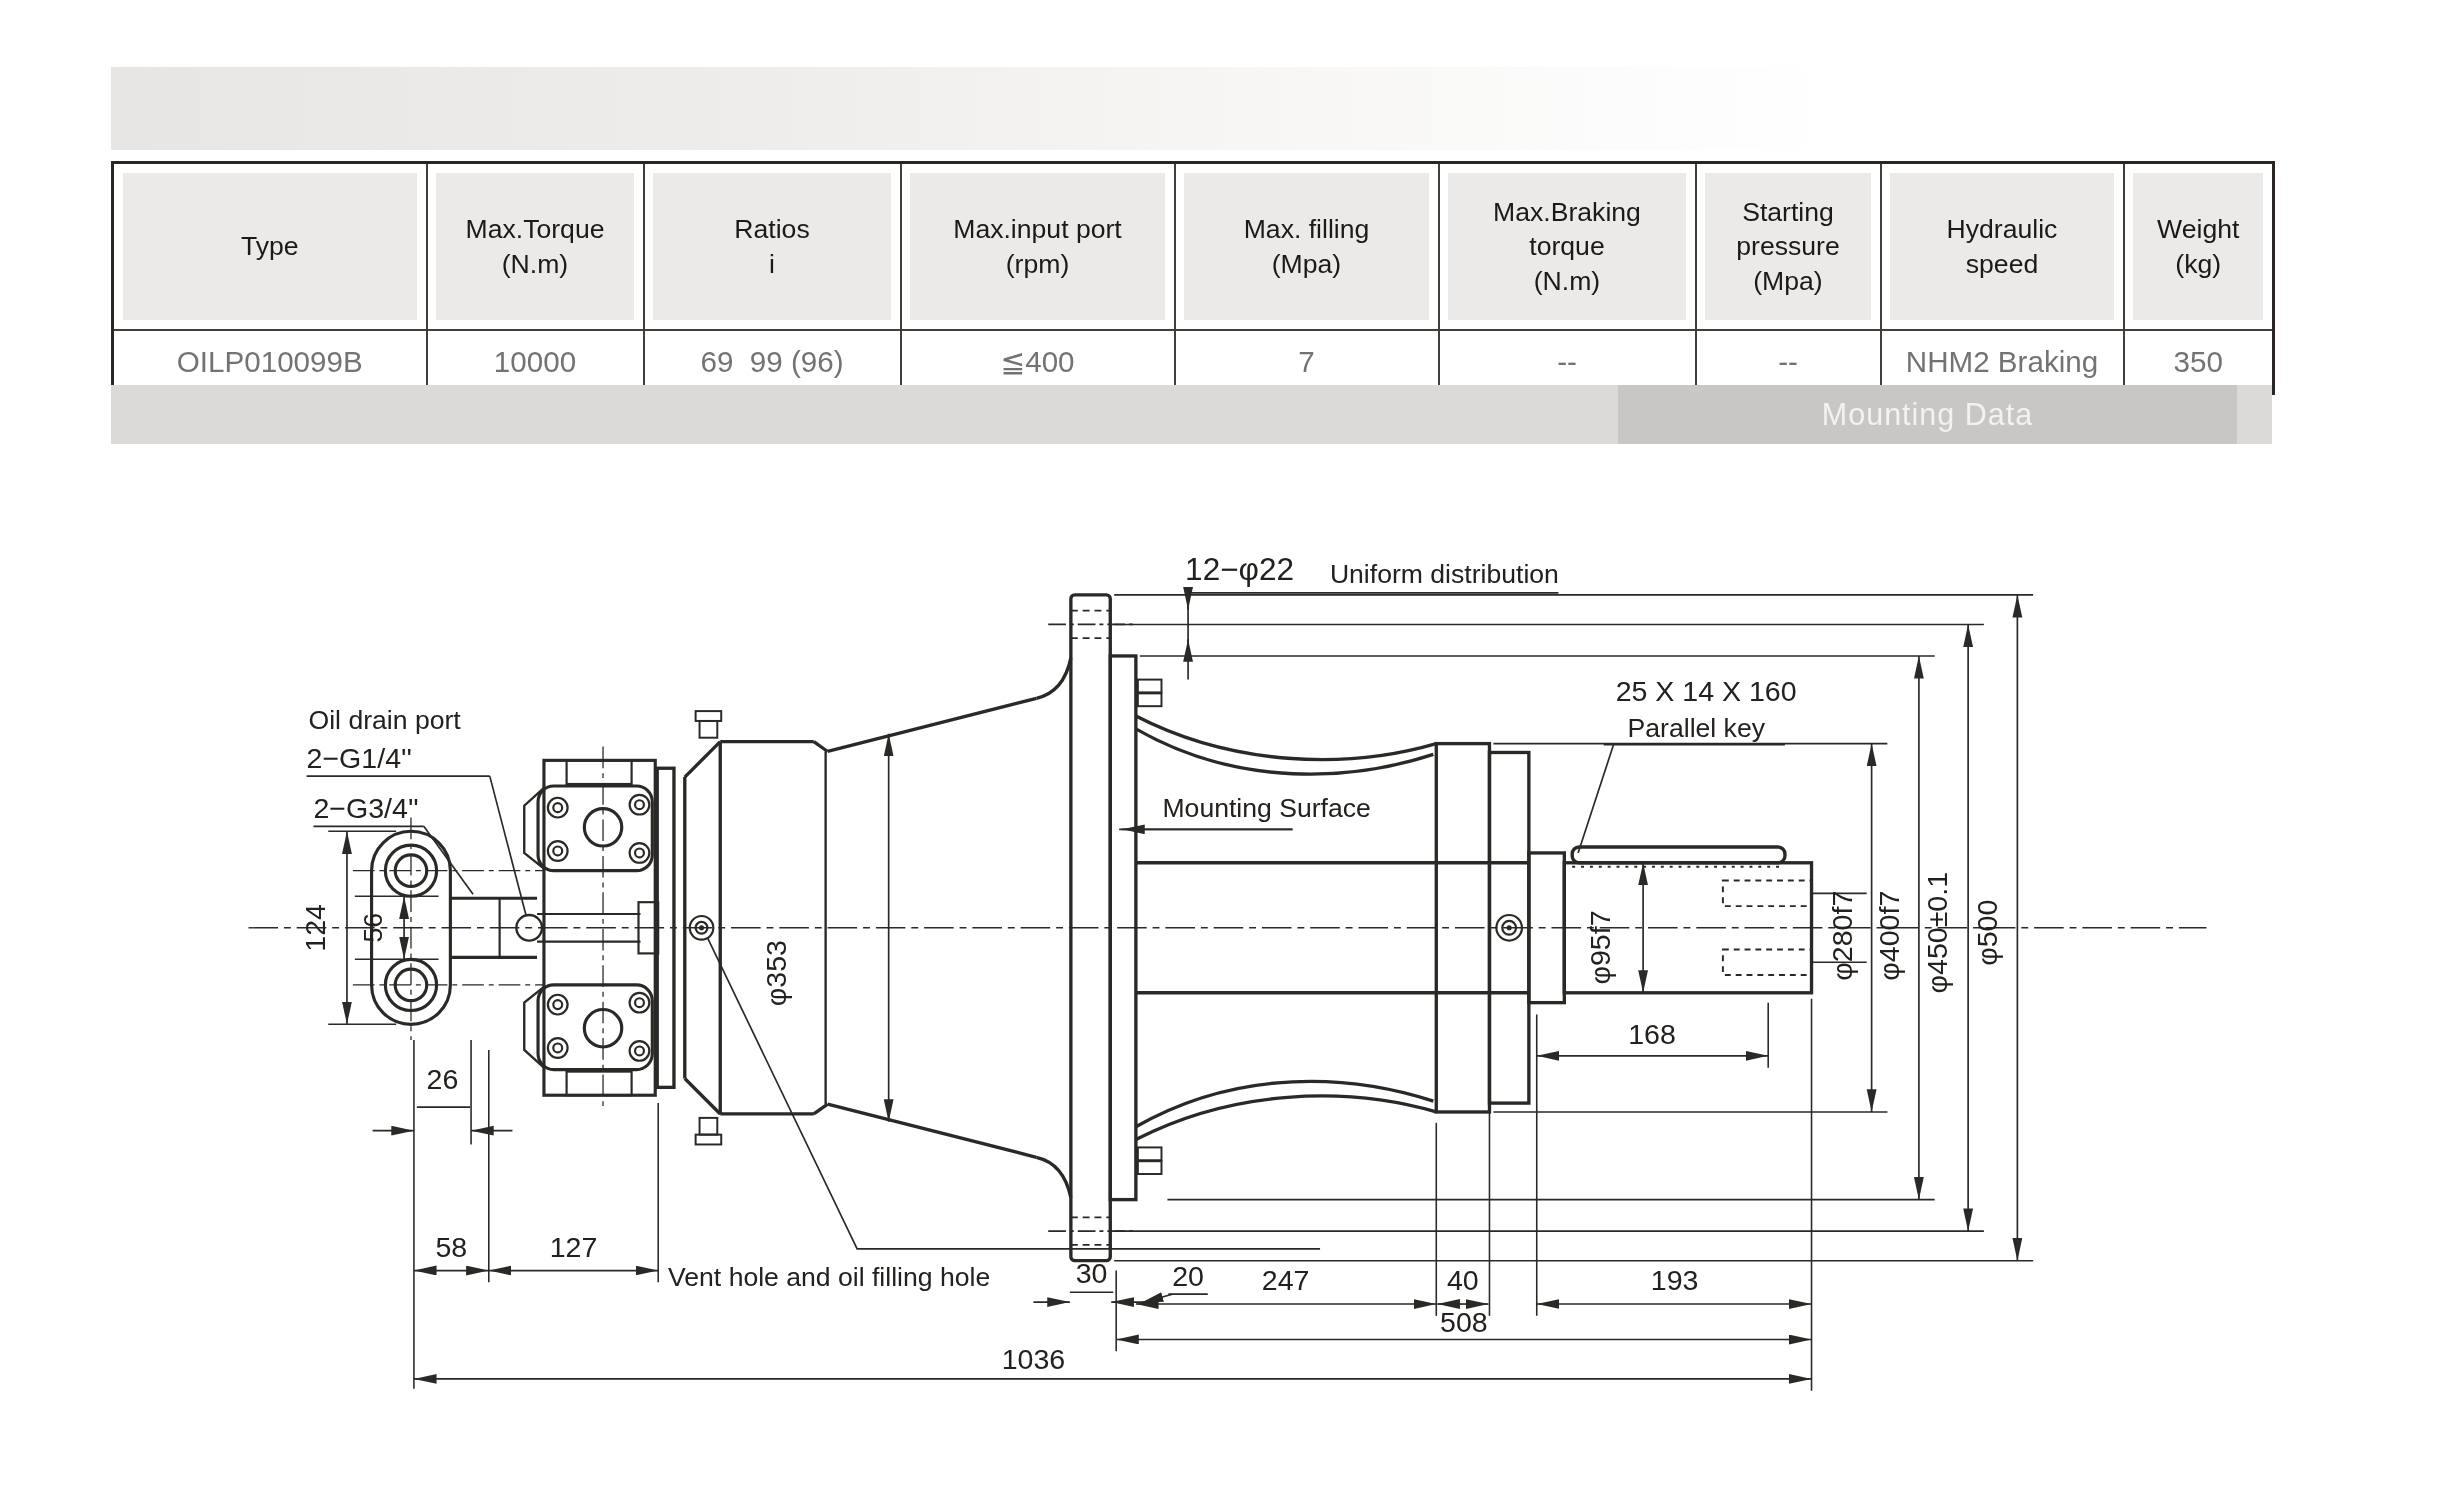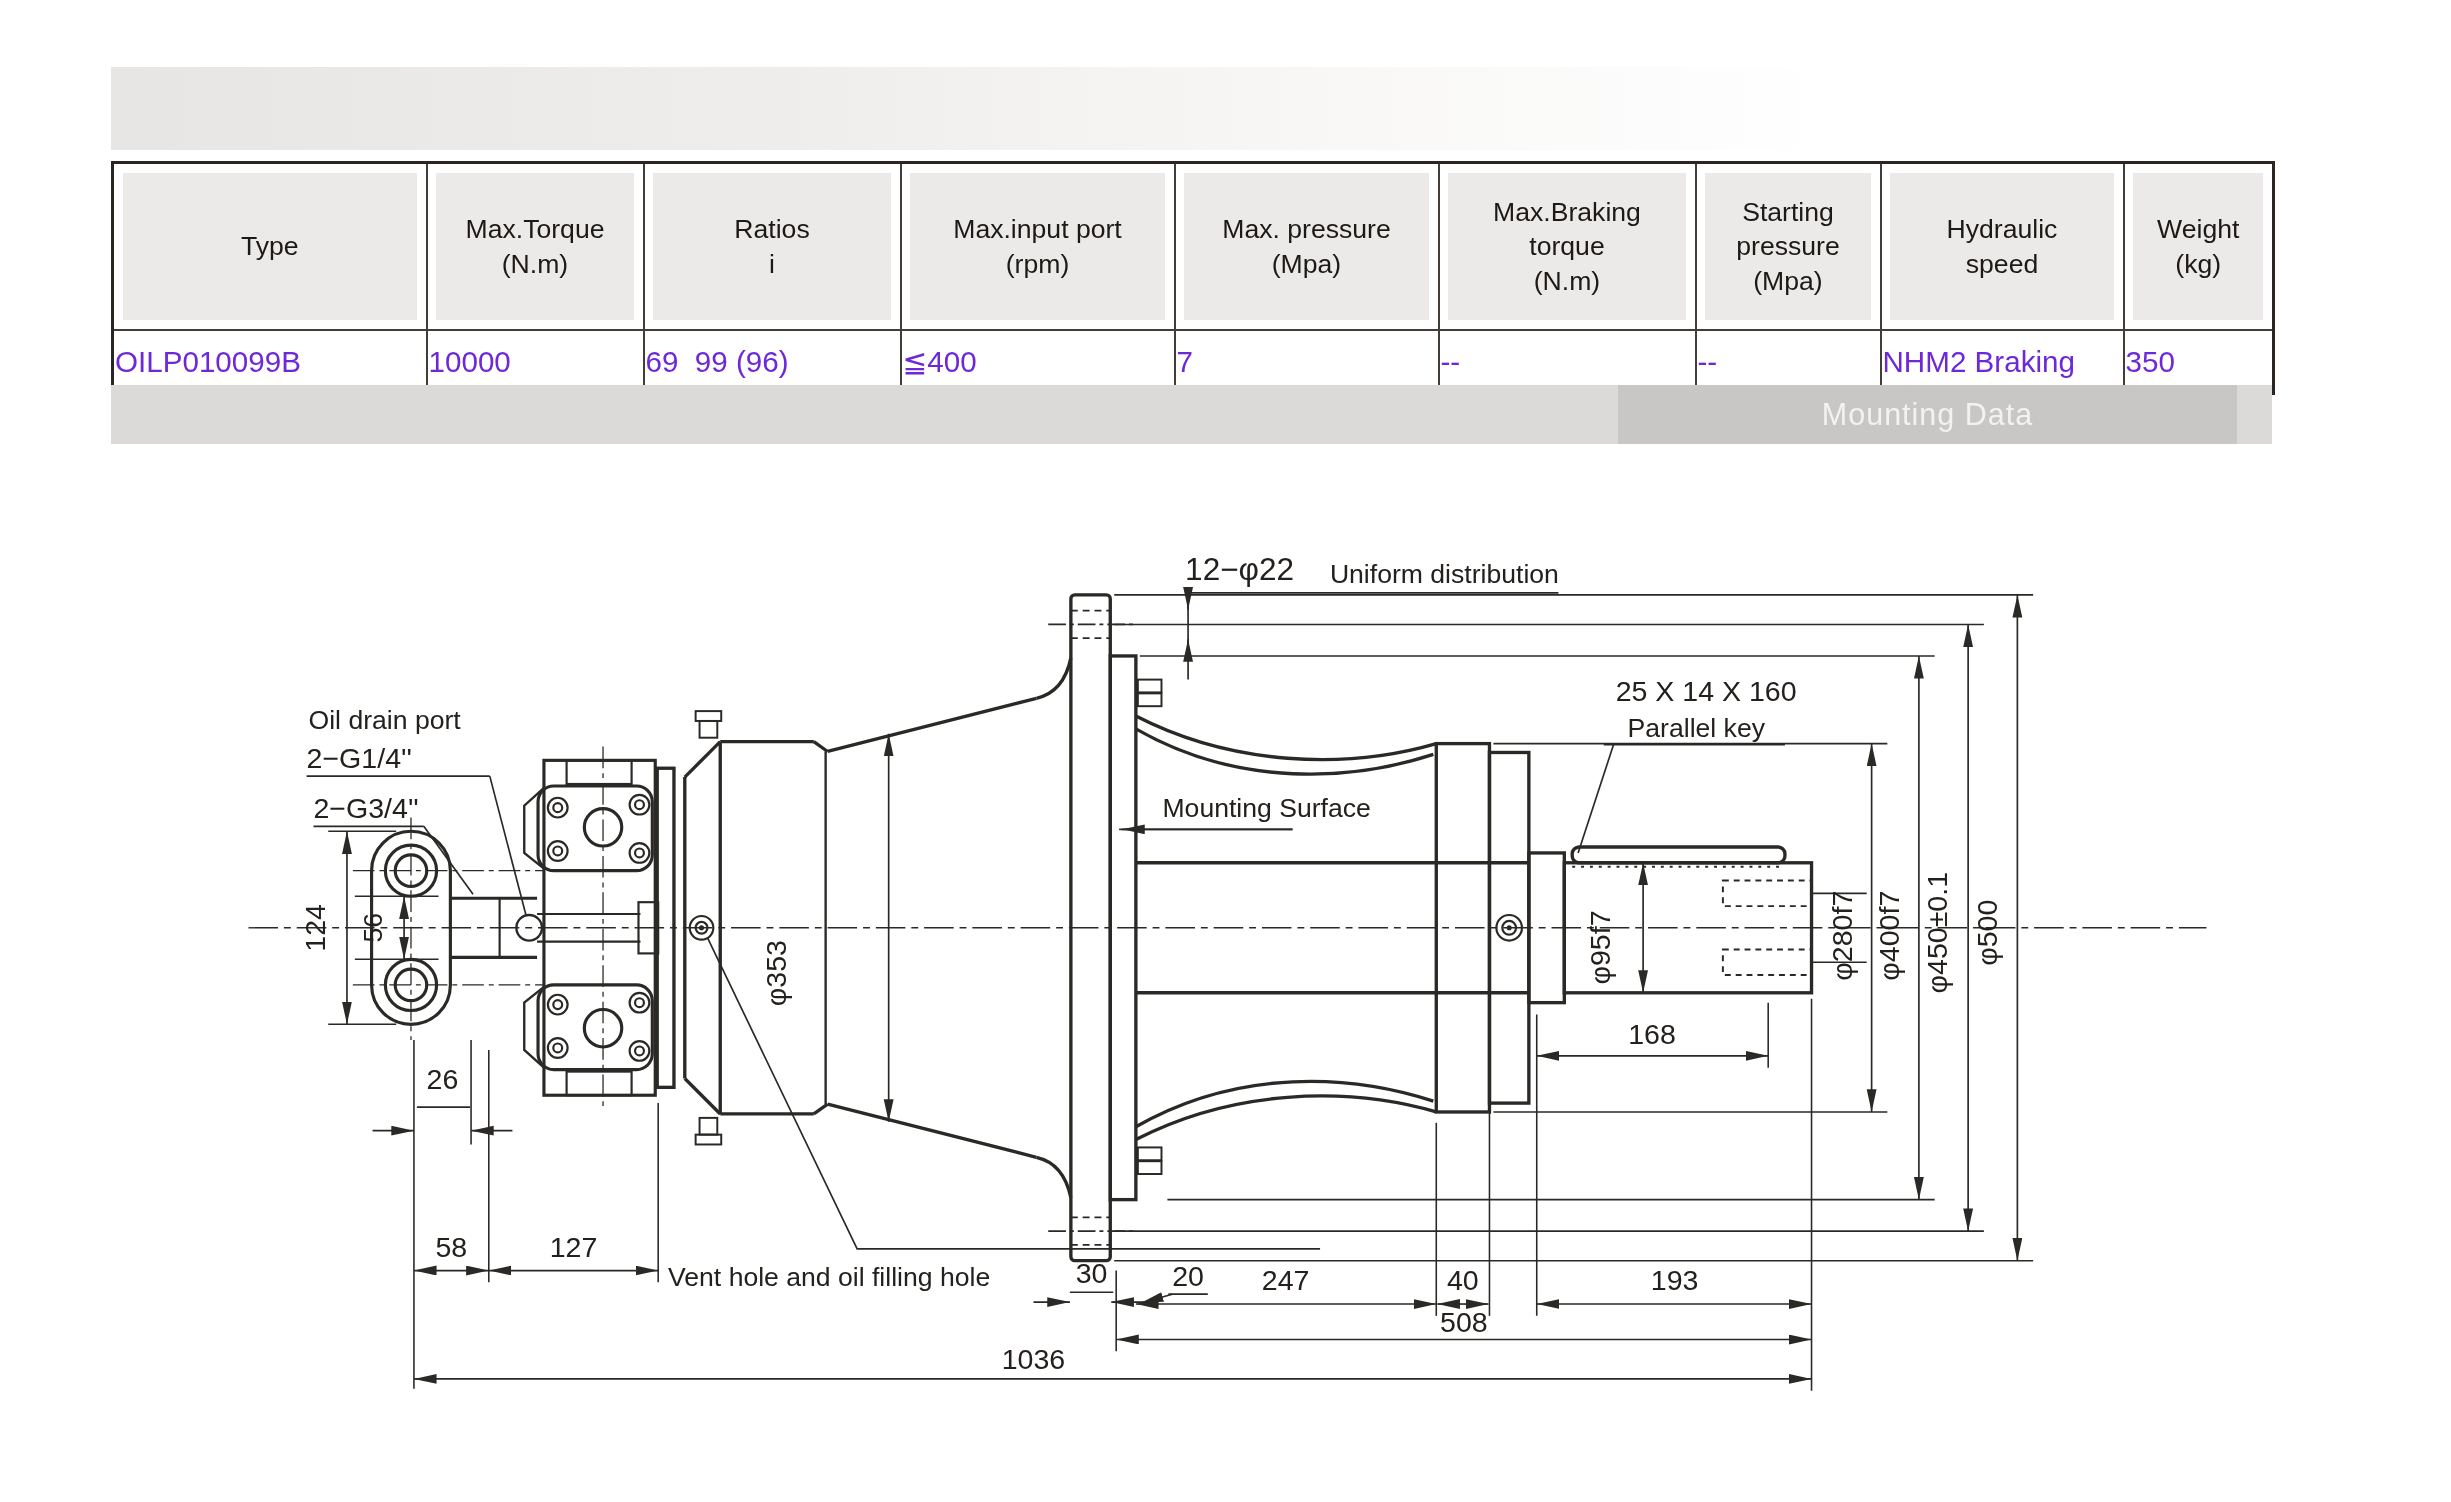--- a/index.html
+++ b/index.html
@@ -9,21 +9,21 @@
   
   .title-band{position:absolute;left:111px;top:67px;width:2161px;height:83px;
     background:linear-gradient(90deg,#e8e6e4 0%,#efedeb 30%,#f8f7f6 55%,#ffffff 80%);}
   .page-title{position:absolute;left:125px;top:85px;font-size:36px;letter-spacing:1px;color:#262220;}
 
   
   .spec-table{position:absolute;left:111px;top:161px;width:2161px;border-collapse:collapse;
     table-layout:fixed;border:3.9px solid #2b2521;}
   .spec-table td{border-left:2px solid #433d38;border-right:2px solid #433d38;vertical-align:middle;}
   .spec-table tr.hrow td{border-bottom:2px solid #433d38;height:165px;padding:0;}
-  .spec-table tr.drow td{height:59px;text-align:left;font-size:29.6px;white-space:pre;color:#6d28d9;}
+  .spec-table tr.drow td{height:59px;text-align:center;font-size:29.6px;white-space:pre;color:#737373;}
   .hwrap{margin:8.9px;height:147px;background:#eceae8;display:flex;align-items:center;justify-content:center;}
   .hlabel{white-space:pre-line;text-align:center;font-size:26.6px;line-height:1.3;color:#1c1917;}
 
   
   .mount-bar{position:absolute;left:111px;top:385px;width:2161px;height:59px;background:#dcdad8;}
   .mount-box{position:absolute;left:1507px;top:0;width:619px;height:59px;background:#c9c7c5;
     display:flex;align-items:center;justify-content:center;font-size:30.5px;color:#f3f2f1;letter-spacing:1px;}
 
   
   svg.drawing{position:absolute;left:0;top:0;}
@@ -69,21 +69,21 @@
             </div>
           </td>
       <td>
             <div class="hwrap">
               <div class="hlabel">Max.input port
 (rpm)</div>
             </div>
           </td>
       <td>
             <div class="hwrap">
-              <div class="hlabel">Max. pressure
+              <div class="hlabel">Max. filling
 (Mpa)</div>
             </div>
           </td>
       <td>
             <div class="hwrap">
               <div class="hlabel">Max.Braking
 torque
 (N.m)</div>
             </div>
           </td>

